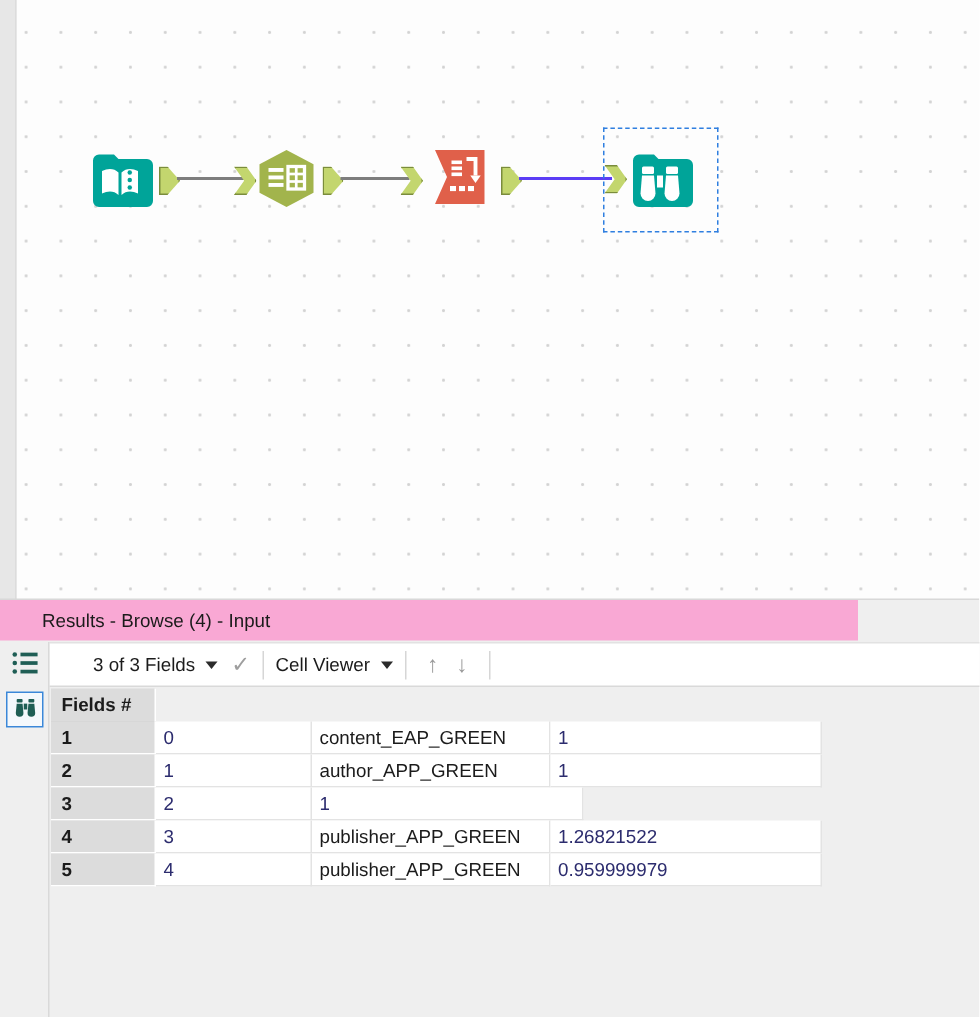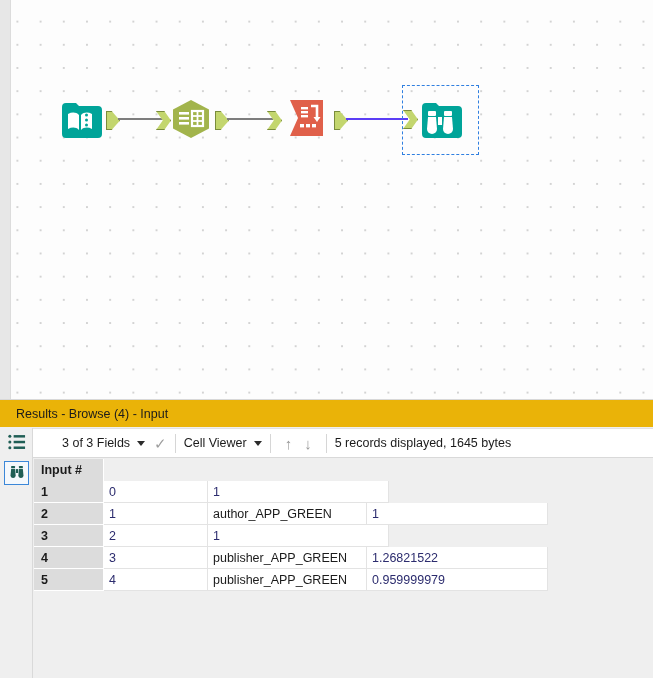--- a/index.html
+++ b/index.html
@@ -57,24 +57,24 @@
     border:1px dashed #2f7fe0;
     background:transparent;
   }
 
   
   #results{
     position:absolute;left:0;top:400px;width:653px;height:278px;
     background:#efefef;
   }
   #results-title{
-    position:absolute;left:0;top:0;width:653px;height:27px;
-    background:#eab308;
+    position:absolute;left:0;top:0;width:572px;height:27px;
+    background:#f9a8d4;
     display:flex;align-items:center;
-    padding-left:16px;box-sizing:border-box;
+    padding-left:28px;box-sizing:border-box;
     font-size:12.5px;color:#1b1b1b;
   }
   #results-toolbar{
     position:absolute;left:0;top:28px;width:653px;height:30px;
     background:#ffffff;
     border-top:1px solid #e2e2e2;
     border-bottom:1px solid #d9d9d9;
     display:flex;align-items:center;
     box-sizing:border-box;
     margin-left:28px;
@@ -226,21 +226,20 @@
       <span class="check">✓</span>
       <div class="tb-sep"></div>
       <div class="tb-item">
         <span>Cell Viewer</span>
         <span class="caret"></span>
       </div>
       <div class="tb-sep"></div>
       <span class="arrow-btn">↑</span>
       <span class="arrow-btn">↓</span>
       <div class="tb-sep"></div>
-      <span class="tb-item">5 records displayed, 1645 bytes</span>
     </div>
 
     <div id="gutter"></div>
 
     <svg id="list-icon" viewBox="0 0 20 20">
       <circle cx="3" cy="3.5" r="1.6" fill="#1f5e55"></circle>
       <rect x="7" y="2.2" width="12" height="2.6" fill="#1f5e55"></rect>
       <circle cx="3" cy="9.5" r="1.6" fill="#1f5e55"></circle>
       <rect x="7" y="8.2" width="12" height="2.6" fill="#1f5e55"></rect>
       <circle cx="3" cy="15.5" r="1.6" fill="#1f5e55"></circle>
@@ -253,26 +252,27 @@
         <rect x="28" y="2" width="10" height="6" rx="1.5" fill="#1f5e55"></rect>
         <path d="M8 10 h10 l1.5 16 a6.5 6.5 0 0 1 -13 0 z" fill="#1f5e55"></path>
         <path d="M38 10 h-10 l-1.5 16 a6.5 6.5 0 0 0 13 0 z" fill="#1f5e55"></path>
         <rect x="20" y="10" width="6" height="10" fill="#1f5e55"></rect>
       </svg>
     </div>
 
     <div id="grid">
 
       <div class="grid-row">
-        <div class="hdr c0">Input #</div>
+        <div class="hdr c0">Fields #</div>
       </div>
 
       <div class="grid-row">
         <div class="cell rownum c0">1</div>
         <div class="cell c1 num">0</div>
+        <div class="cell c2 txt">content_EAP_GREEN</div>
         <div class="cell c3 num">1</div>
       </div>
 
       <div class="grid-row">
         <div class="cell rownum c0">2</div>
         <div class="cell c1 num">1</div>
         <div class="cell c2 txt">author_APP_GREEN</div>
         <div class="cell c3 num">1</div>
       </div>
 

